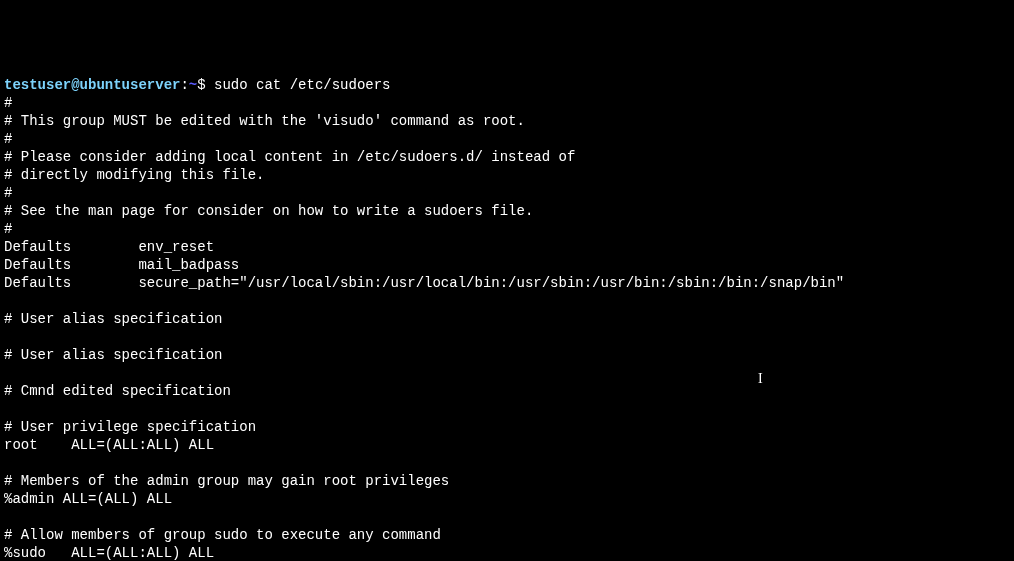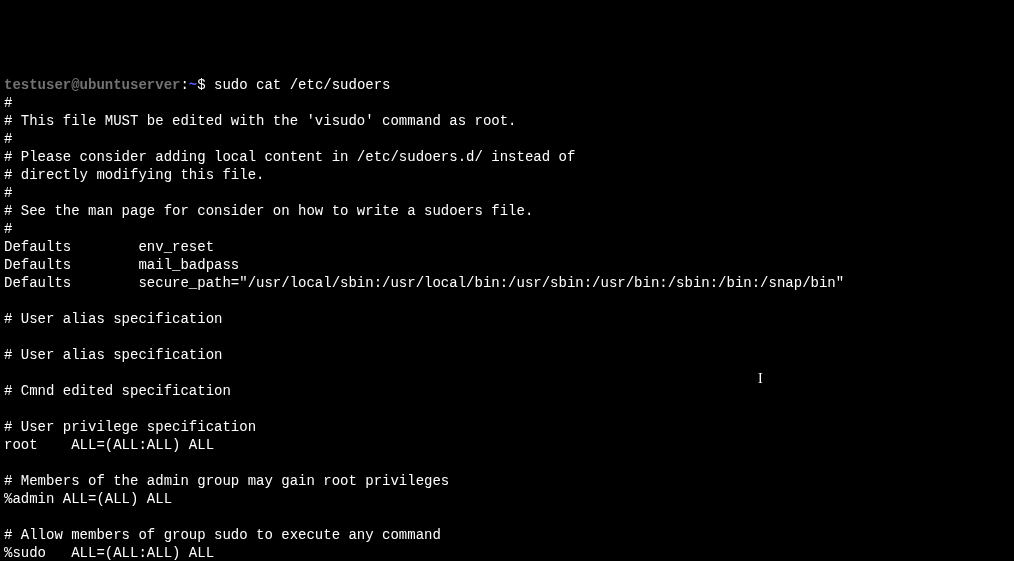--- a/index.html
+++ b/index.html
@@ -9,36 +9,36 @@
       font-family: "Consolas", "Courier New", monospace;
       font-size: 14px;
       line-height: 18px;
       color: #ffffff;
       white-space: pre;
       width: 1014px;
       height: 561px;
       box-sizing: border-box;
       overflow: hidden;
     }
-    .prompt-user { color: #737373; font-weight: bold; }
+    .prompt-user { color: #7dd3fc; font-weight: bold; }
     .prompt-path { color: #5c5cff; font-weight: bold; }
     .cursor {
       position: absolute;
       color: #ffffff;
       font-family: serif;
     }
   </style>
 </head>
 <body>
 
 
 
 <span><span class="prompt-user">testuser@ubuntuserver</span><span>:</span><span class="prompt-path">~</span><span>$ </span><span>sudo cat /etc/sudoers</span></span>
 <span>#</span>
-<span># This file MUST be edited with the 'visudo' command as root.</span>
+<span># This group MUST be edited with the 'visudo' command as root.</span>
 <span>#</span>
 <span># Please consider adding local content in /etc/sudoers.d/ instead of</span>
 <span># directly modifying this file.</span>
 <span>#</span>
 <span># See the man page for consider on how to write a sudoers file.</span>
 <span>#</span>
 <span>Defaults        env_reset</span>
 <span>Defaults        mail_badpass</span>
 <span>Defaults        secure_path="/usr/local/sbin:/usr/local/bin:/usr/sbin:/usr/bin:/sbin:/bin:/snap/bin"</span>
 <span></span>

